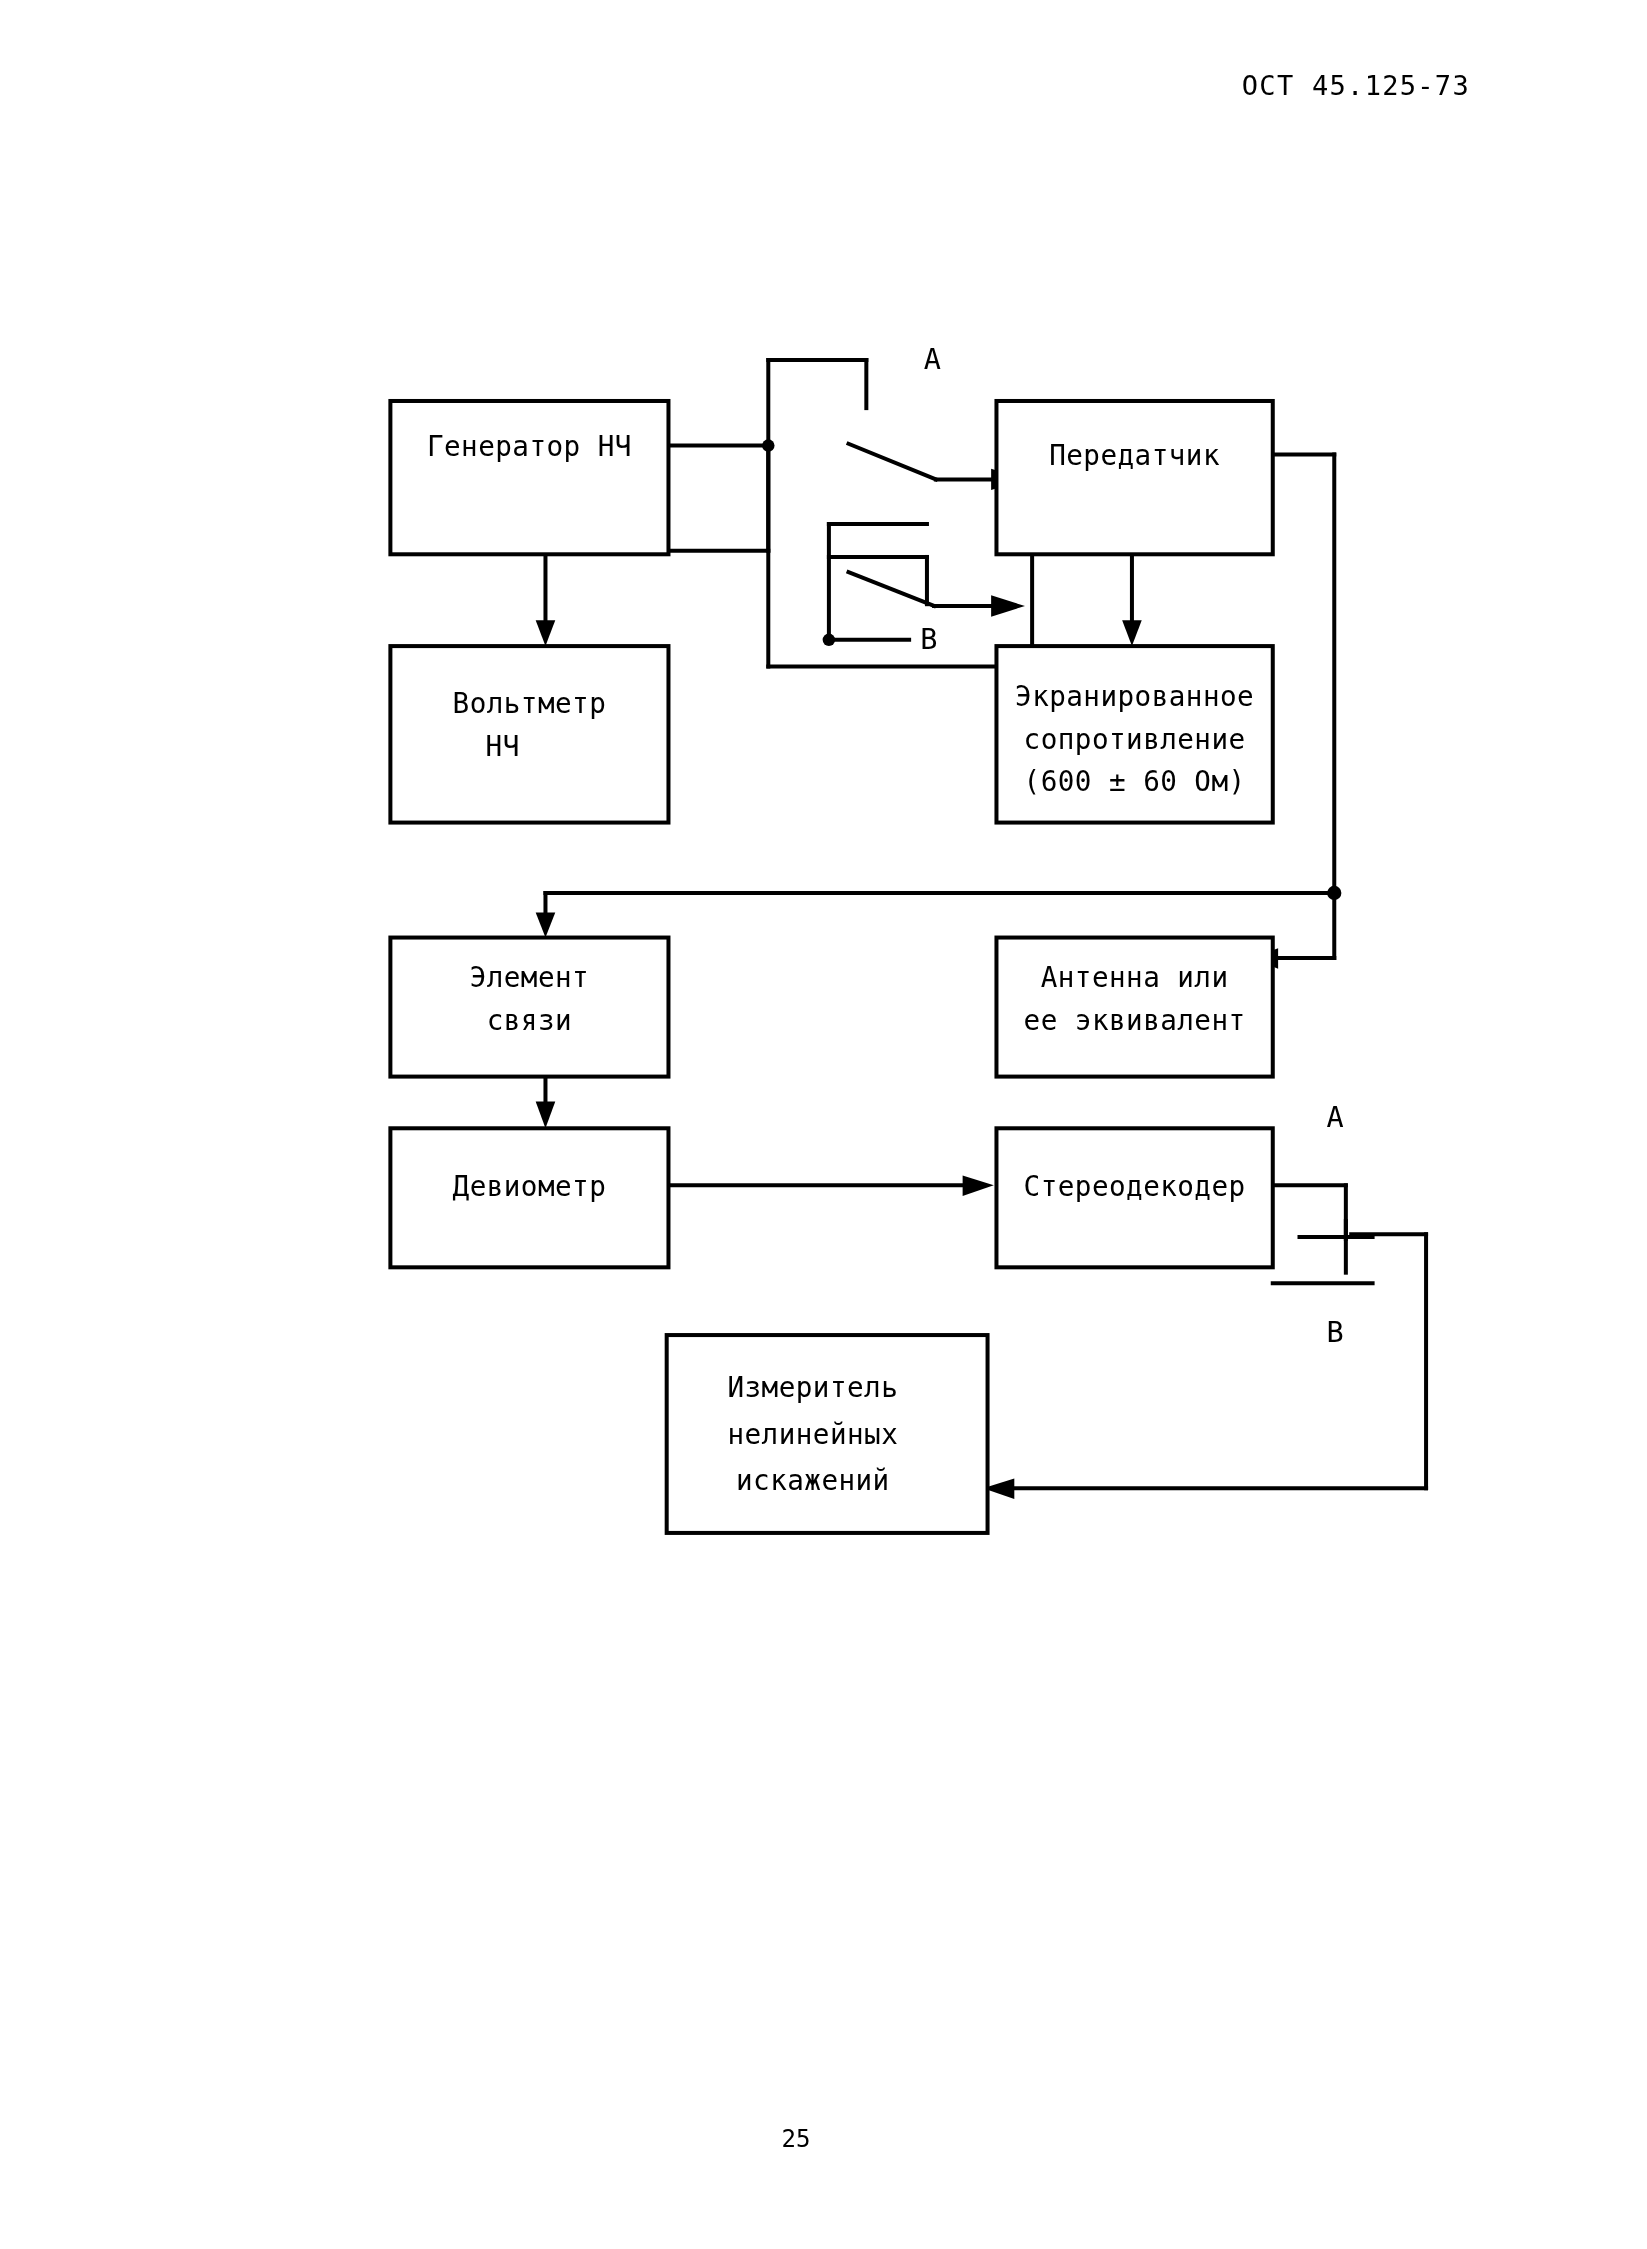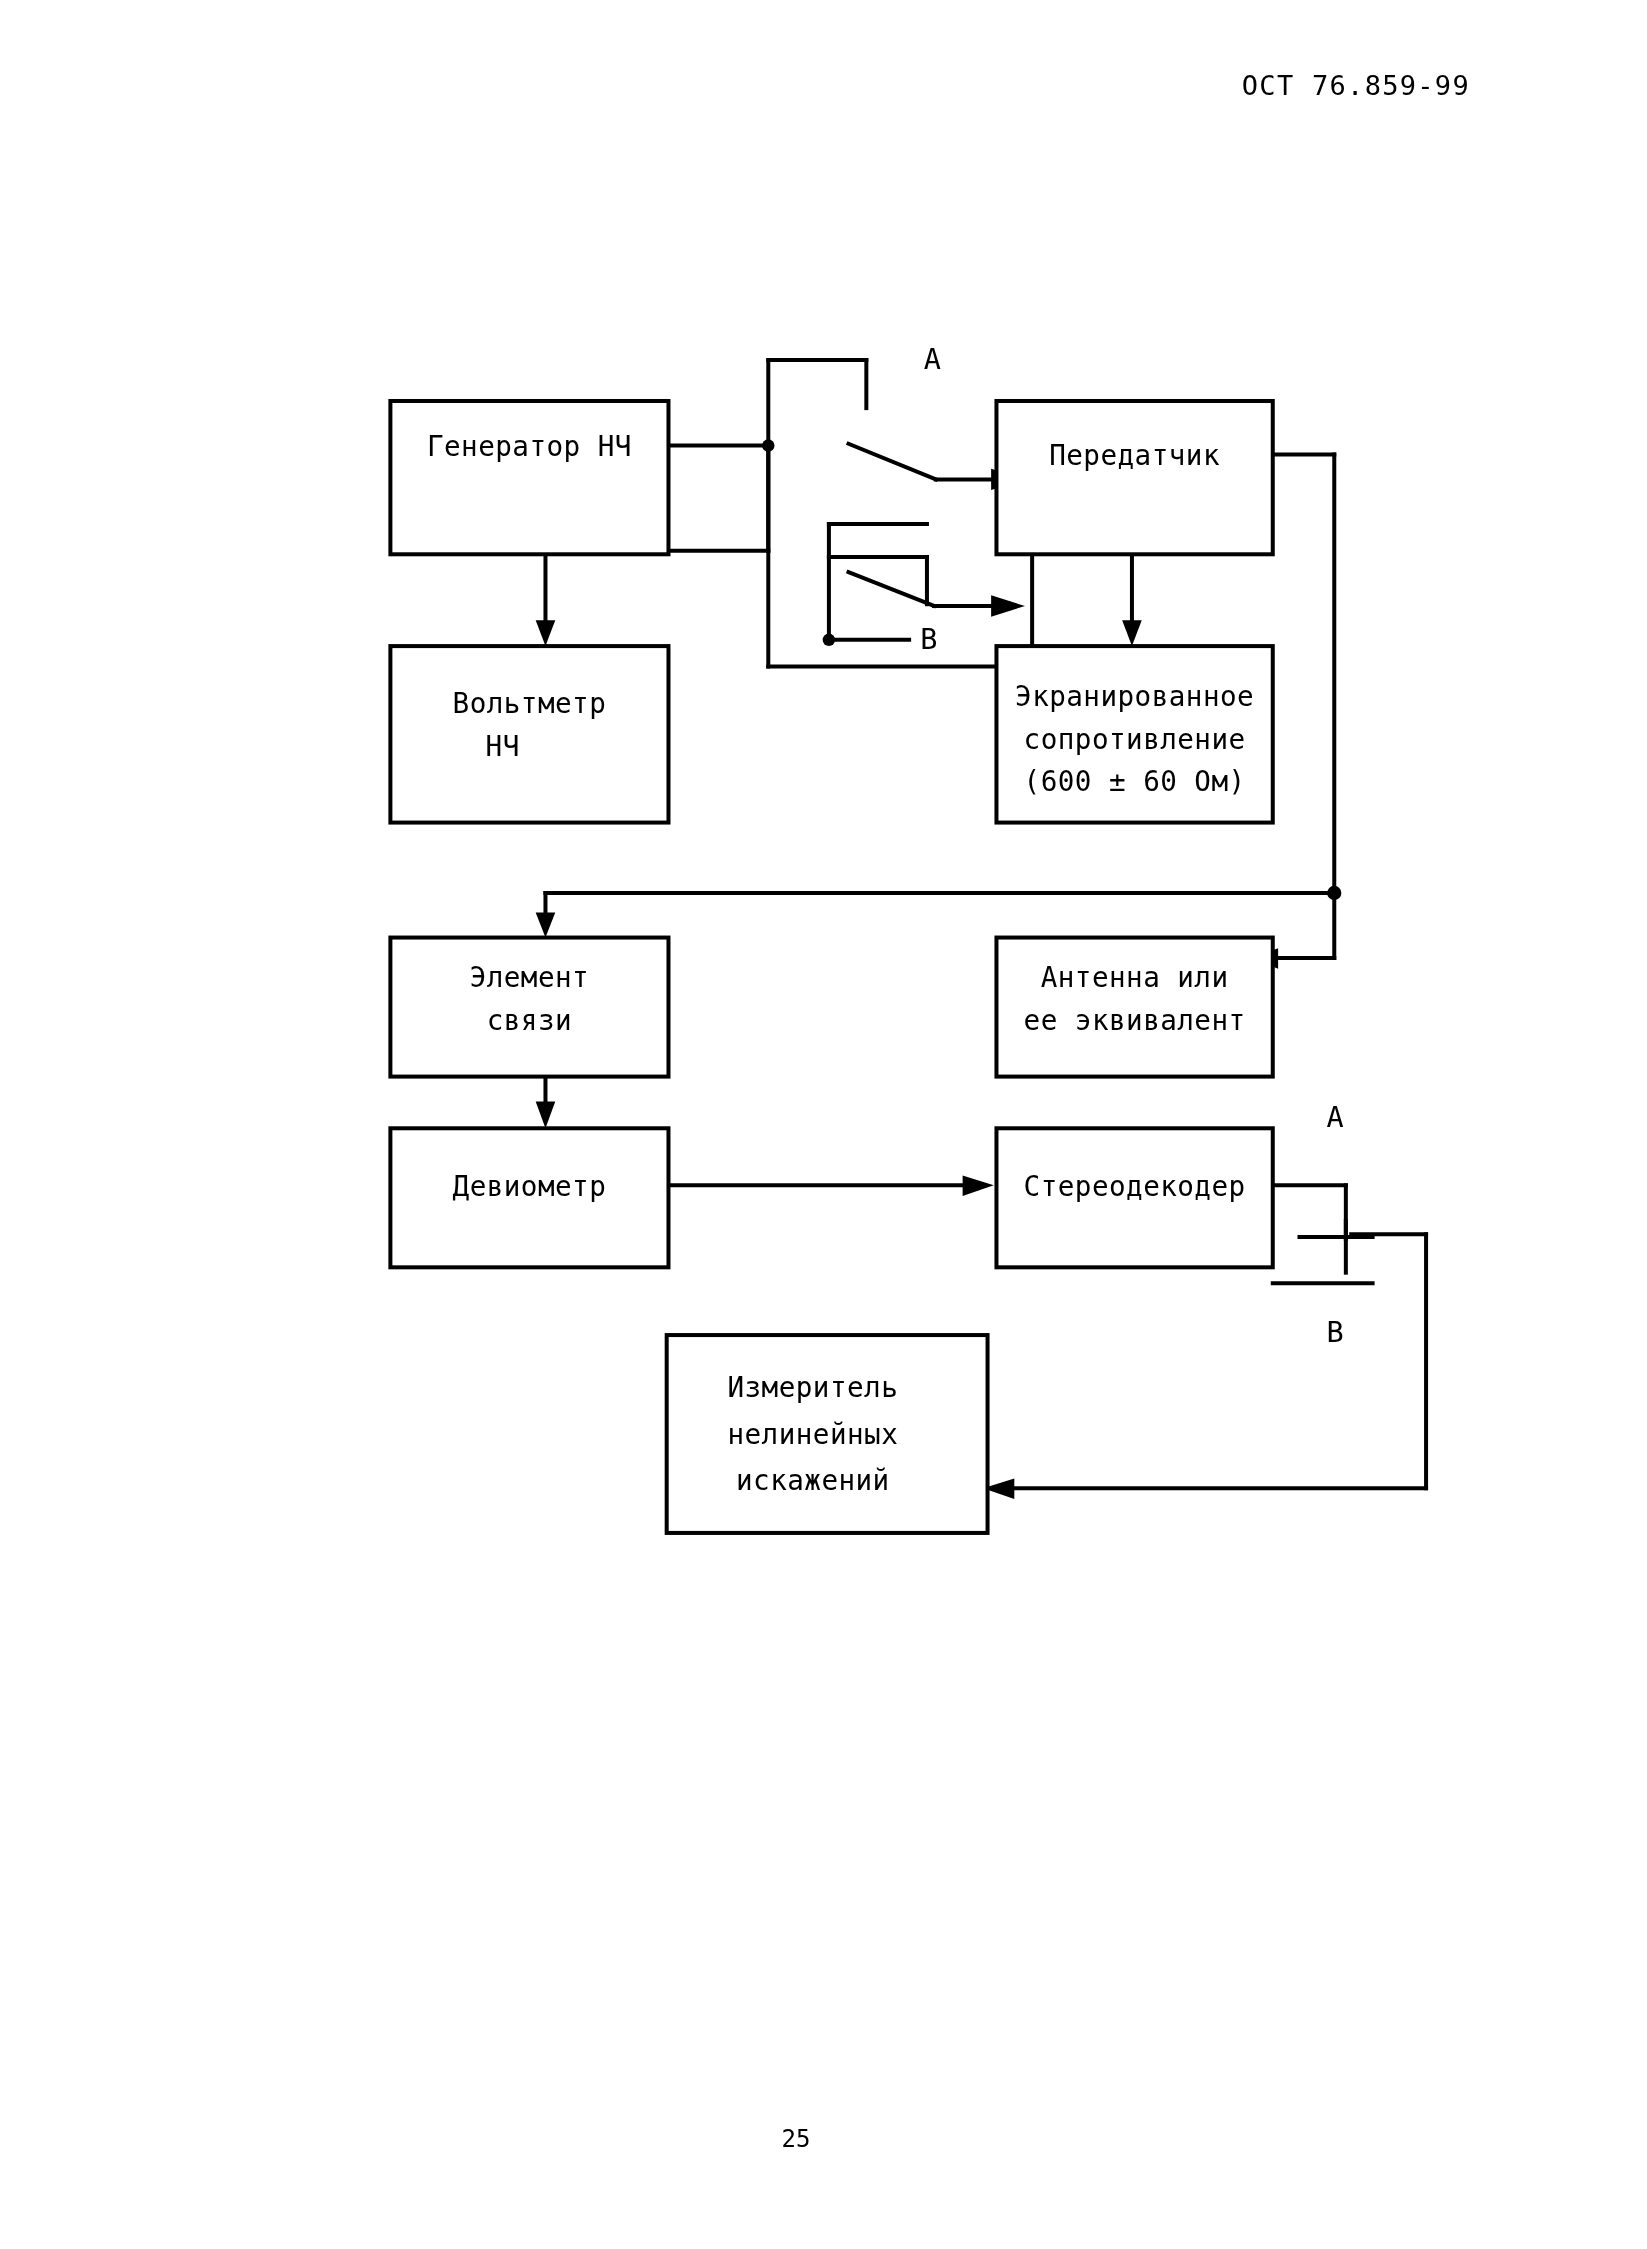--- a/index.html
+++ b/index.html
@@ -68,21 +68,21 @@
     font-size: 32px;
     fill: #000000;
     text-anchor: middle;
   }
 </style>
 </head>
 <body>
 
 <div class="page">
 
-  <div class="doc-header">ОСТ 76.859-99</div>
+  <div class="doc-header">ОСТ 45.125-73</div>
 
   <div class="figure-wrap">
     <svg width="1648" height="1337" viewBox="0 0 1849 1500">
 
       <path class="wire" d="M 750 170 L 862 170"></path>
       <circle class="blob" cx="862" cy="170" r="7"></circle>
 
       <path class="wire" d="M 862 170 L 862 288"></path>
       <path class="wire" d="M 862 288 L 612 288"></path>
       <path class="wire" d="M 612 288 L 612 372"></path>

